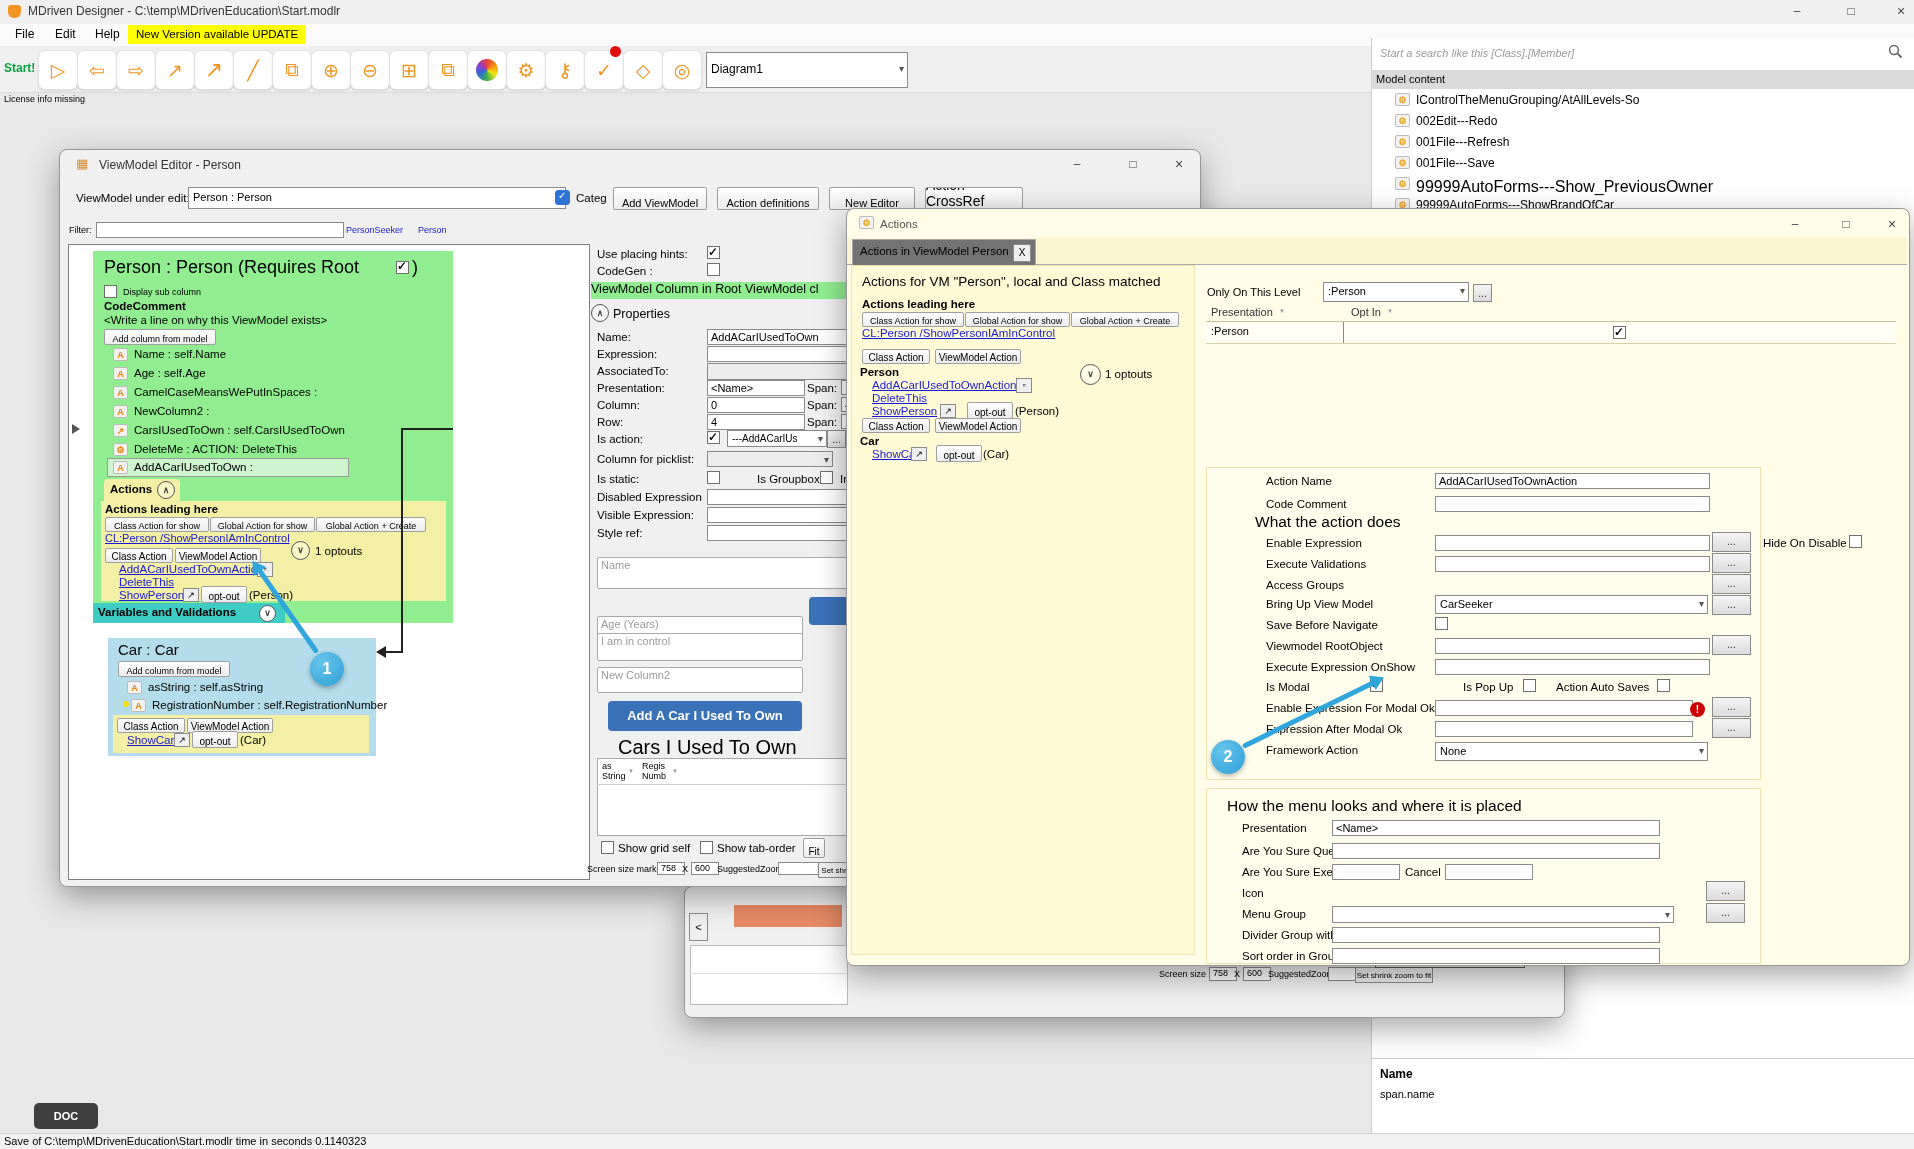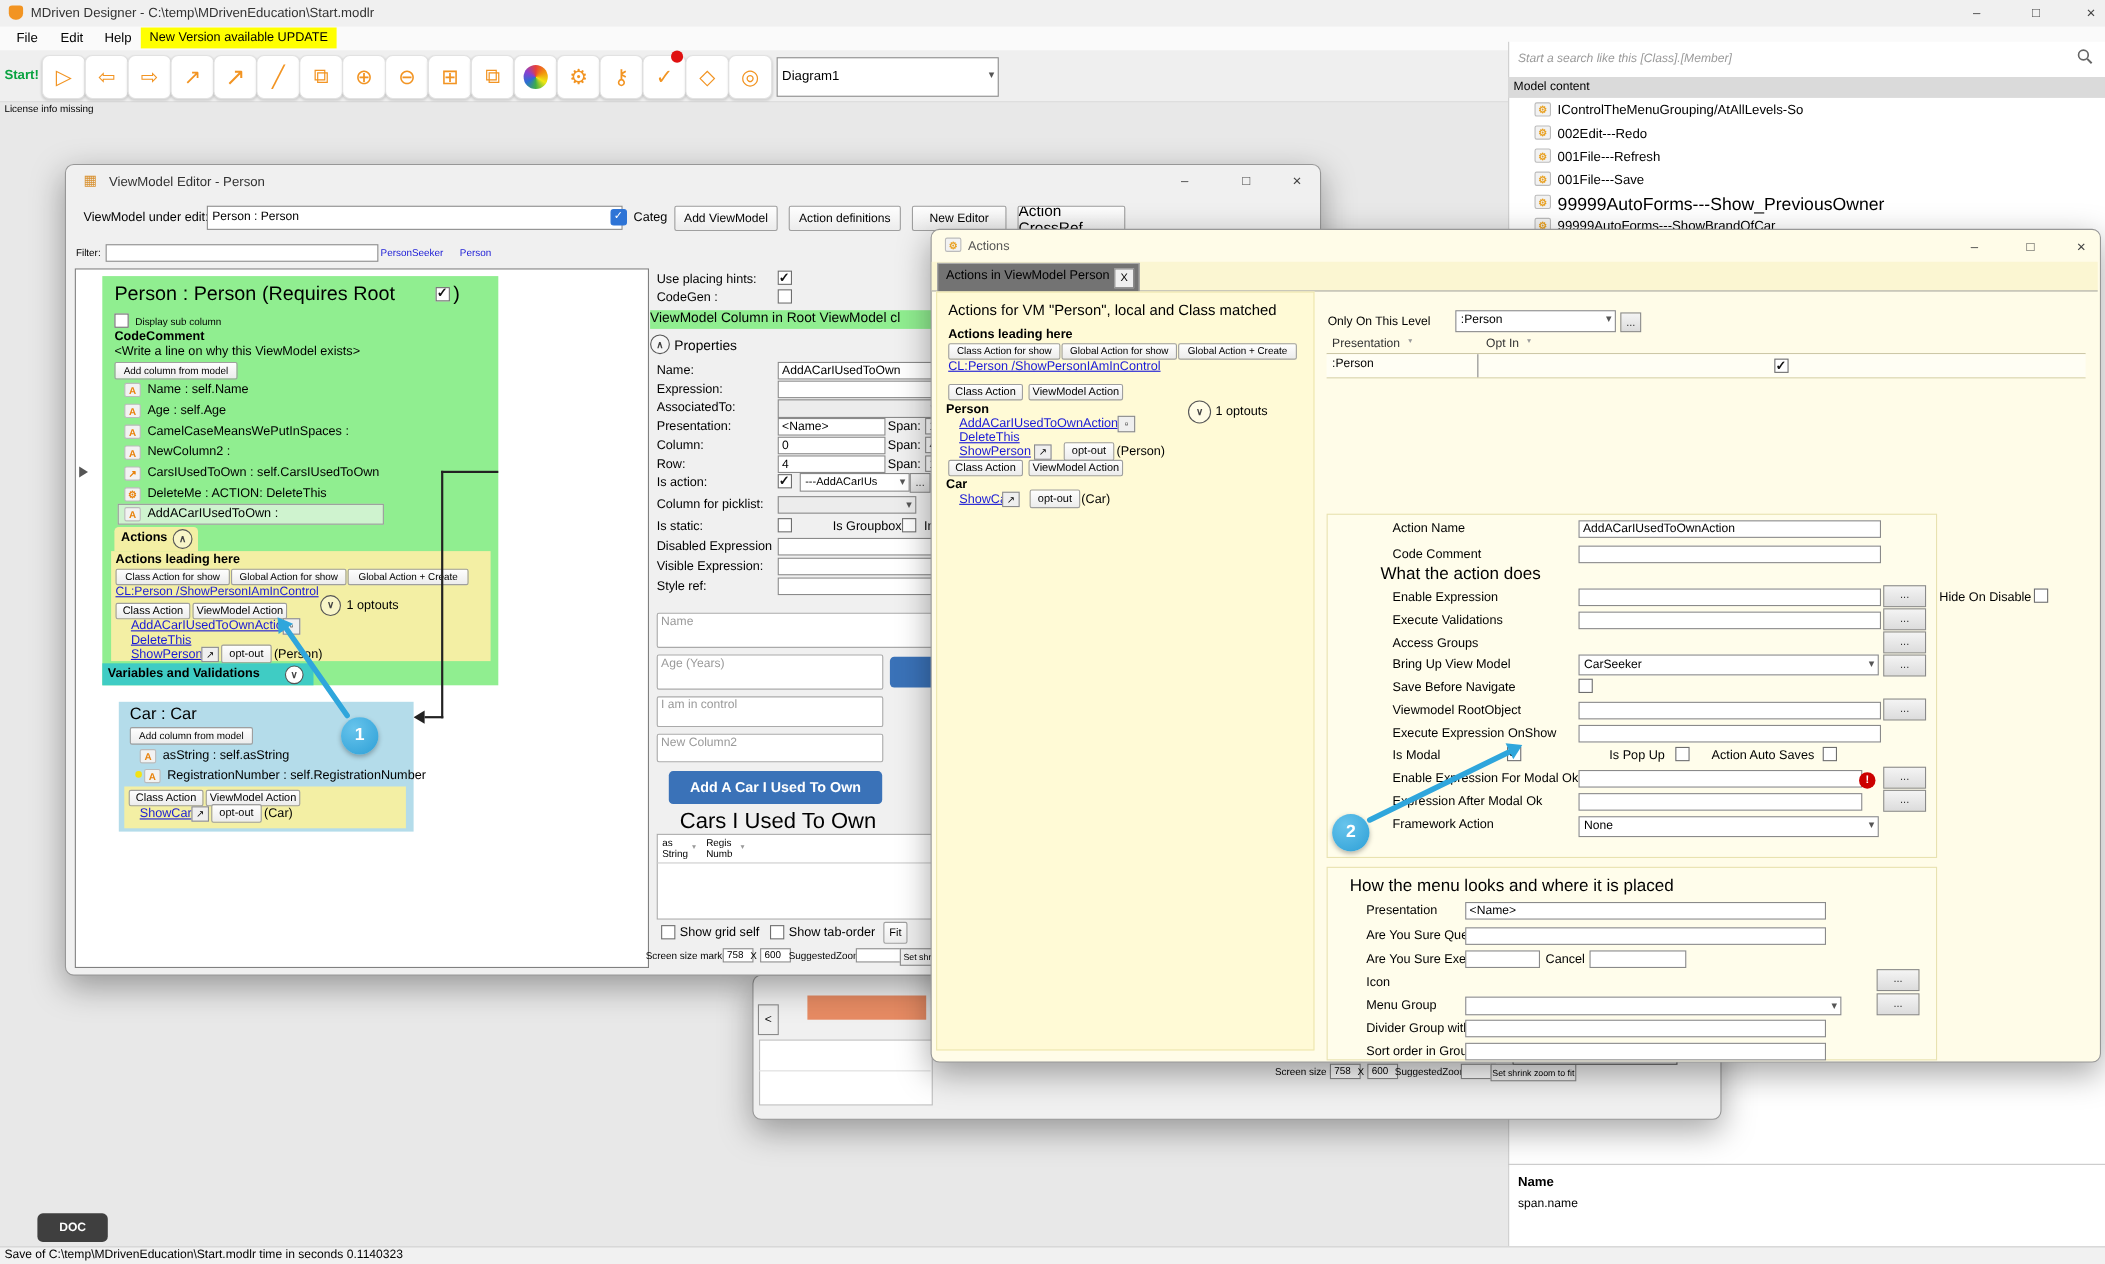--- a/index.html
+++ b/index.html
@@ -4,21 +4,21 @@
 <style>
   html,body{margin:0;padding:0}
   body{width:1914px;height:1149px;position:relative;overflow:hidden;background:#E8E8E8;
        font-family:"Liberation Sans",sans-serif;color:#000}
   .r{position:absolute;white-space:nowrap;font-size:11.5px;line-height:1.15}
   .b{font-weight:bold}
   .win{position:absolute;background:#F0F0F0;border:1px solid #979797;border-radius:8px;
        box-shadow:0 10px 30px rgba(0,0,0,.35)}
   .wbtn{position:absolute;width:30px;text-align:center;font-size:12px;color:#444;cursor:default}
   .btn{position:absolute;background:linear-gradient(#fefefe,#ececec);border:1px solid #9f9f9f;
-       display:flex;align-items:center;justify-content:center;font-size:10px;border-radius:2px;overflow:hidden}
+       display:flex;align-items:flex-end;justify-content:center;font-size:10px;border-radius:2px;overflow:hidden}
   .tinybtn{position:absolute;background:#EFEFEF;border:1px solid #8a8a8a;display:flex;align-items:center;
        justify-content:center;font-size:9px;overflow:hidden}
   .inp{position:absolute;background:#fff;border:1px solid #8a8a8a;font-size:11px;line-height:14px;
        padding:0 3px;overflow:hidden;white-space:nowrap}
   .ph{color:#9a9a9a}
   .dd{position:absolute;background:#fff;border:1px solid #8a8a8a;font-size:11px;line-height:16px;
       padding:0 16px 0 4px;overflow:hidden;white-space:nowrap}
   .dd::after{content:"▾";position:absolute;right:3px;top:0;color:#555;font-size:10px}
   .dd.gray{background:#ECECEC}
   .cb{position:absolute;width:13px;height:13px;background:#fff;border:1px solid #6e6e6e;box-sizing:border-box}
@@ -329,21 +329,21 @@
   <span class="cb" style="left:760px;top:321px"></span>
   <div class="r" style="left:780px;top:323px">Incl</div>
   <div class="r" style="left:537px;top:341px">Disabled Expression</div>
   <div class="inp" style="left:647px;top:339px;width:146px;height:14px"></div>
   <div class="r" style="left:537px;top:359px">Visible Expression:</div>
   <div class="inp" style="left:647px;top:357px;width:146px;height:14px"></div>
   <div class="r" style="left:537px;top:377px">Style ref:</div>
   <div class="inp" style="left:647px;top:375px;width:146px;height:14px"></div>
 
   <div class="inp ph" style="left:537px;top:407px;width:244px;height:30px;border-color:#aaa;border-radius:2px">Name</div>
-  <div class="inp ph" style="left:537px;top:445px;width:198px;height:30px;border-color:#aaa;border-radius:2px">Age (Years)</div>
+  <div class="inp ph" style="left:537px;top:466px;width:198px;height:30px;border-color:#aaa;border-radius:2px">Age (Years)</div>
   <div class="r" style="left:749px;top:447px;width:44px;height:28px;background:#3A72B8;border-radius:4px"></div>
   <div class="inp ph" style="left:537px;top:483px;width:198px;height:26px;border-color:#aaa;border-radius:2px">I am in control</div>
   <div class="inp ph" style="left:537px;top:517px;width:198px;height:24px;border-color:#aaa;border-radius:2px">New Column2</div>
   <div class="r" style="left:548px;top:551px;width:194px;height:30px;background:#3A72B8;border-radius:4px;display:flex;align-items:center;justify-content:center;color:#fff;font-size:13px;font-weight:bold">
       <span>Add A Car I Used To Own</span>
     </div>
   <div class="r" style="left:558px;top:586px;font-size:20px">Cars I Used To Own</div>
   <div class="r" style="left:537px;top:608px;width:250px;height:76px;background:#fff;border:1px solid #aaa"></div>
   <div class="r" style="left:537px;top:608px;width:250px;height:26px;border-bottom:1px solid #ccc"></div>
   <div class="r" style="left:542px;top:611px;font-size:9px;line-height:10px"><span>as</span><br><span>String</span></div>

